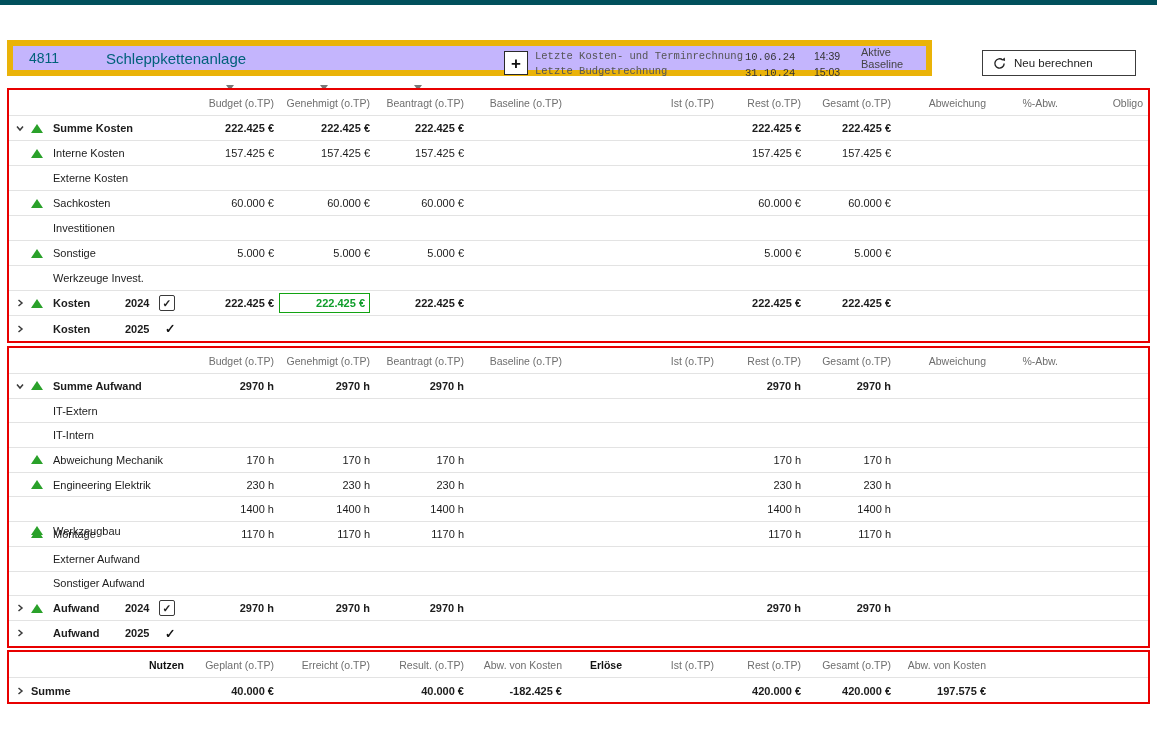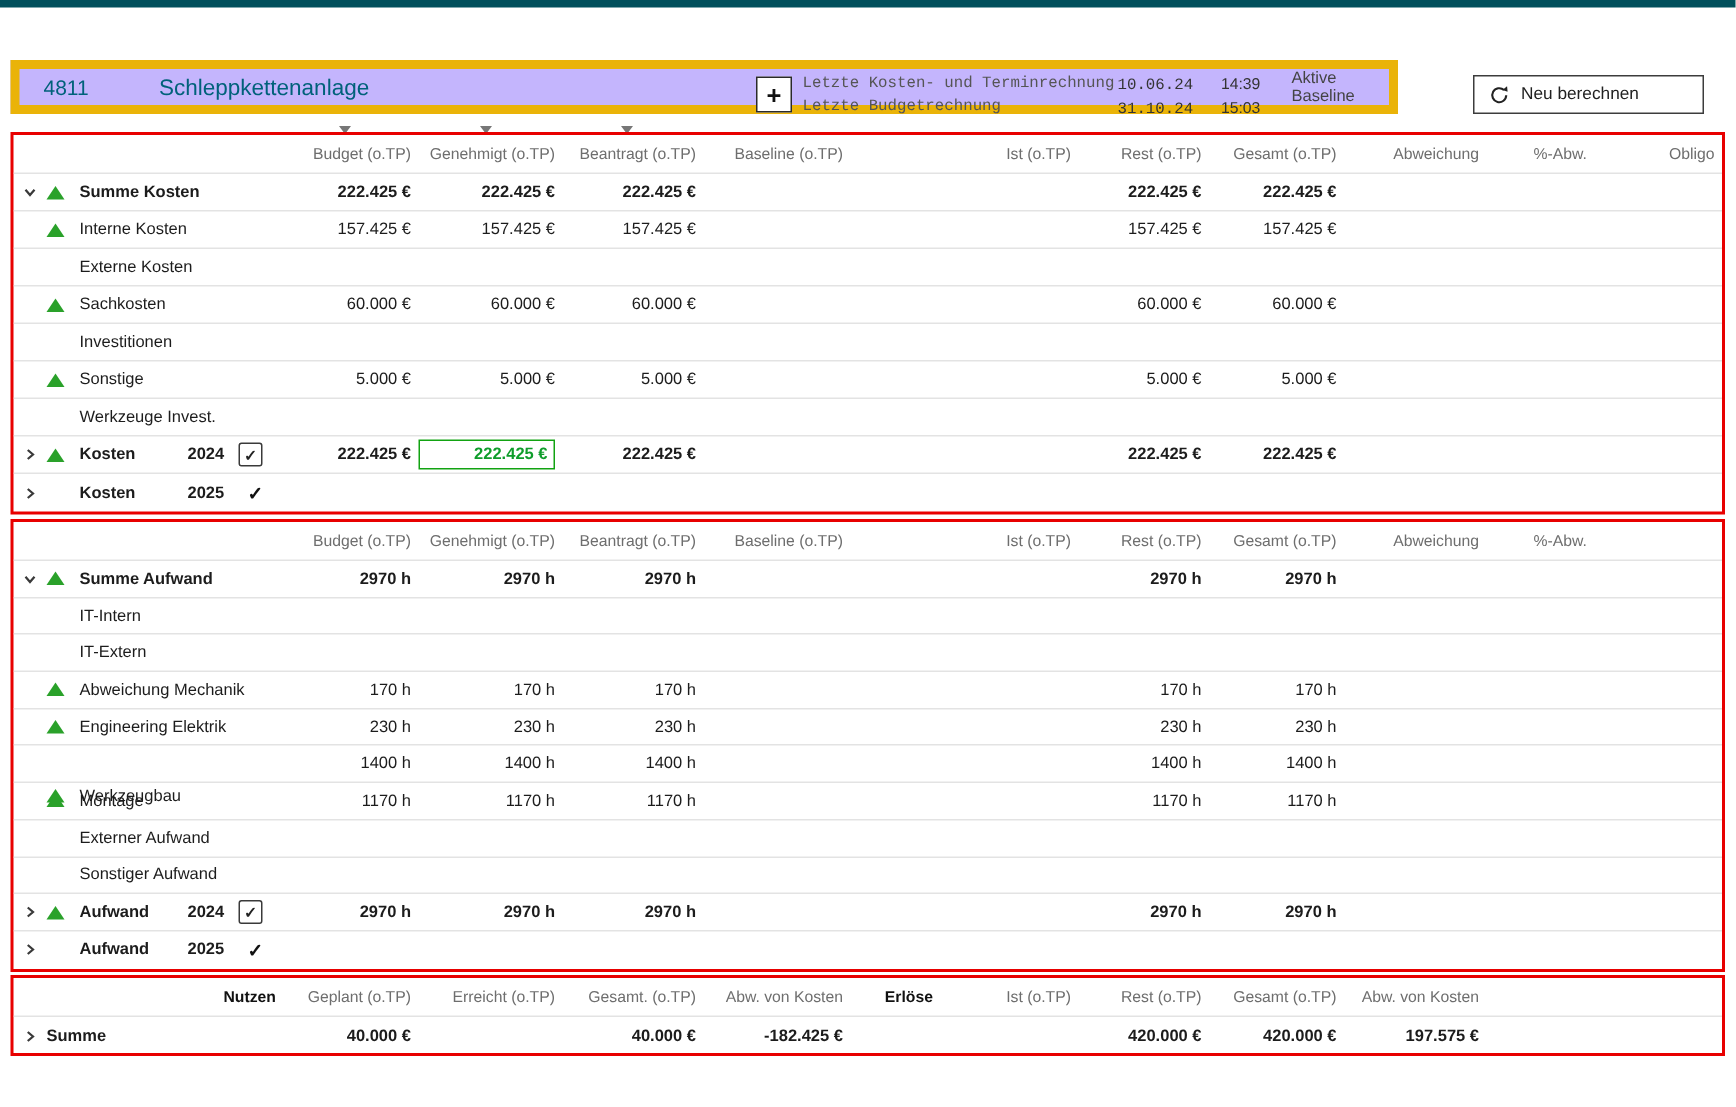--- a/index.html
+++ b/index.html
@@ -560,58 +560,58 @@
           <span></span>
         </div>
         <div class="cell" style="width: 85px;">
           <span></span>
         </div>
       </div>
       <div class="row">
         <div class="lcell" style="width: 180px;">
           <span class="chev"></span>
           <span class="islot"></span>
+          <span class="lab">IT-Extern</span>
+        </div>
+        <div class="cell" style="width: 90px;">
+          <span></span>
+        </div>
+        <div class="cell" style="width: 96px;">
+          <span></span>
+        </div>
+        <div class="cell" style="width: 94px;">
+          <span></span>
+        </div>
+        <div class="cell" style="width: 98px;">
+          <span></span>
+        </div>
+        <div class="cell" style="width: 152px;">
+          <span></span>
+        </div>
+        <div class="cell" style="width: 87px;">
+          <span></span>
+        </div>
+        <div class="cell" style="width: 90px;">
+          <span></span>
+        </div>
+        <div class="cell" style="width: 95px;">
+          <span></span>
+        </div>
+        <div class="cell" style="width: 72px;">
+          <span></span>
+        </div>
+        <div class="cell" style="width: 85px;">
+          <span></span>
+        </div>
+      </div>
+      <div class="row">
+        <div class="lcell" style="width: 180px;">
+          <span class="chev"></span>
+          <span class="islot"></span>
           <span class="lab">IT-Intern</span>
-        </div>
-        <div class="cell" style="width: 90px;">
-          <span></span>
-        </div>
-        <div class="cell" style="width: 96px;">
-          <span></span>
-        </div>
-        <div class="cell" style="width: 94px;">
-          <span></span>
-        </div>
-        <div class="cell" style="width: 98px;">
-          <span></span>
-        </div>
-        <div class="cell" style="width: 152px;">
-          <span></span>
-        </div>
-        <div class="cell" style="width: 87px;">
-          <span></span>
-        </div>
-        <div class="cell" style="width: 90px;">
-          <span></span>
-        </div>
-        <div class="cell" style="width: 95px;">
-          <span></span>
-        </div>
-        <div class="cell" style="width: 72px;">
-          <span></span>
-        </div>
-        <div class="cell" style="width: 85px;">
-          <span></span>
-        </div>
-      </div>
-      <div class="row">
-        <div class="lcell" style="width: 180px;">
-          <span class="chev"></span>
-          <span class="islot"></span>
-          <span class="lab">IT-Extern</span>
         </div>
         <div class="cell" style="width: 90px;">
           <span></span>
         </div>
         <div class="cell" style="width: 96px;">
           <span></span>
         </div>
         <div class="cell" style="width: 94px;">
           <span></span>
         </div>
@@ -956,21 +956,21 @@
         </div>
       </div>
     </div>
 </div>
 
 <div class="section sec-nutzen">
   <div class="cols">
       <div class="colh colh-b" style="width: 180px; text-align: right;">Nutzen</div>
       <div class="colh" style="width: 90px;">Geplant (o.TP)</div>
       <div class="colh" style="width: 96px;">Erreicht (o.TP)</div>
-      <div class="colh" style="width: 94px;">Gesamt. (o.TP)</div>
+      <div class="colh" style="width: 94px;">Result. (o.TP)</div>
       <div class="colh" style="width: 98px;">Abw. von Kosten</div>
       <div class="colh colh-b" style="width: 60px;">Erlöse</div>
       <div class="colh" style="width: 92px;">Ist (o.TP)</div>
       <div class="colh" style="width: 87px;">Rest (o.TP)</div>
       <div class="colh" style="width: 90px;">Gesamt (o.TP)</div>
       <div class="colh" style="width: 95px;">Abw. von Kosten</div>
       <div class="colh" style="width: 157px;"></div>
     </div>
   <div class="rows">
       <div class="row bold">

